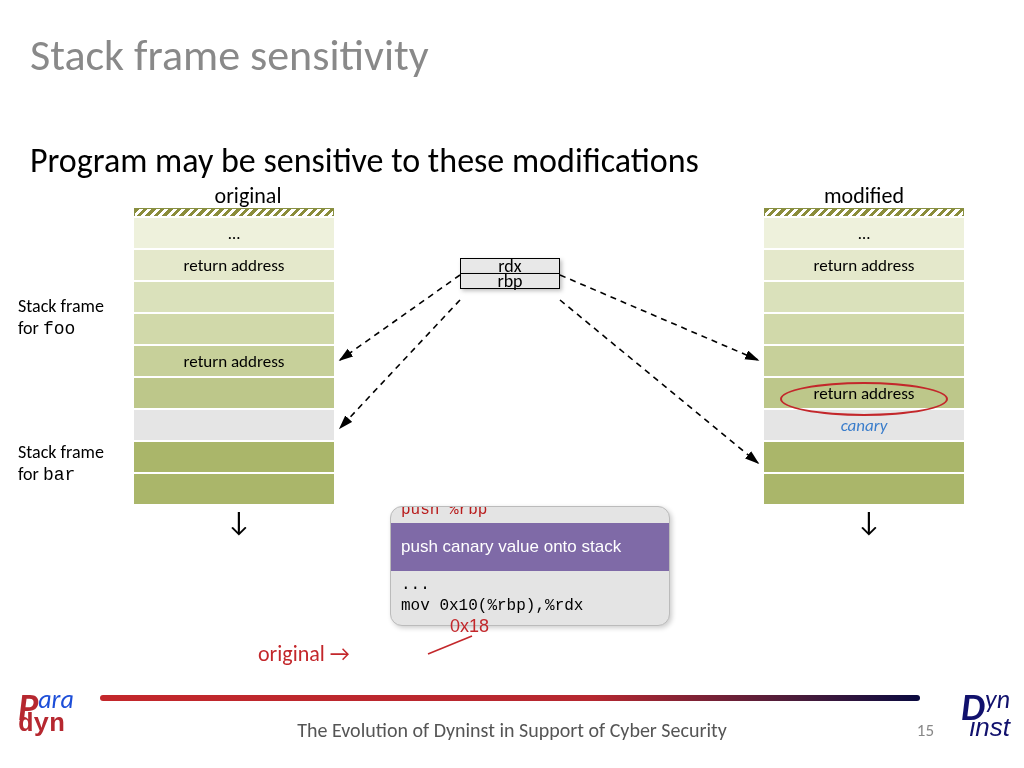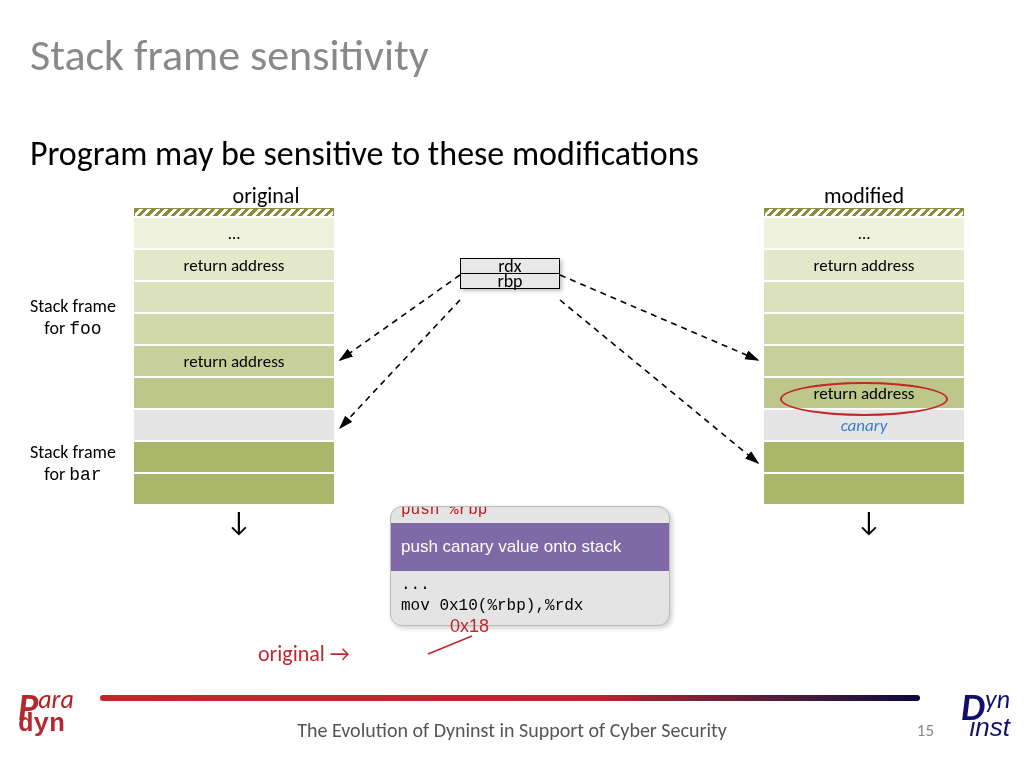--- a/index.html
+++ b/index.html
@@ -1,21 +1,21 @@
 <!DOCTYPE html>
 <html><head>
 <meta charset="utf-8">
 <style>
   * { box-sizing: border-box; margin: 0; padding: 0; }
   html, body { width: 1024px; height: 768px; font-family: "Gill Sans", "Gill Sans MT", "Segoe UI", Calibri, sans-serif; background: #fff; overflow: hidden; position: relative; }
   .slide { width: 1024px; height: 768px; position: relative; }
   .title { position: absolute; left: 30px; top: 28px; font-size: 44px; color: #898989; font-weight: 400; }
-  .subtitle { position: absolute; left: 30px; top: 133px; font-size: 34px; color: #000; font-weight: 400; }
+  .subtitle { position: absolute; left: 30px; top: 140px; font-size: 34px; color: #000; font-weight: 400; }
   .col-label { position: absolute; font-size: 22px; color: #000; text-align: center; }
-  .frame-label { position: absolute; font-size: 18px; color: #000; text-align: center; line-height: 1.2; width: 110px; }
+  .frame-label { position: absolute; font-size: 18px; color: #000; text-align: left; line-height: 1.2; width: 110px; }
   .code-font { font-family: "Courier New", monospace; }
   .stack { position: absolute; width: 200px; }
   .hatch { height: 8px; background: repeating-linear-gradient(135deg, #8a8c3a 0 3px, #fff 3px 6px); border: 1px solid #889043; border-bottom: none; }
   .cell { height: 32px; border-top: 2px solid #fff; display: flex; align-items: center; justify-content: center; font-size: 17px; color: #000; }
   .g1 { background: #eef1dc; }
   .g2 { background: #e4e8cb; }
   .g3 { background: #dae1bb; }
   .g4 { background: #d1d9aa; }
   .g5 { background: #c7d09a; }
   .g6 { background: #bdc78a; }
@@ -30,37 +30,37 @@
   .asm-peek { padding: 0 10px; height: 16px; line-height: 7px; color: #b91c1c; }
   .asm-highlight { background: #7f6aa7; color: #fff; padding: 14px 10px; font-family: "Gill Sans","Segoe UI",sans-serif; font-size: 17px; }
   .asm-body { padding: 4px 10px 8px; line-height: 1.3; }
   .sensitive { position: absolute; color: #c3272b; font-size: 22px; }
   .offset { position: absolute; color: #c3272b; font-family: "Gill Sans","Segoe UI",sans-serif; font-size: 18px; }
   .footer-line { position: absolute; left: 100px; top: 695px; width: 820px; height: 6px; border-radius: 3px; background: linear-gradient(90deg, #c3272b 0%, #b62830 60%, #4a1c3a 85%, #0a0a40 100%); }
   .footer-text { position: absolute; left: 0; width: 1024px; top: 718px; text-align: center; font-size: 20px; color: #555; }
   .pagenum { position: absolute; right: 90px; top: 720px; font-size: 17px; color: #888; }
   .paradyn { position: absolute; left: 18px; top: 688px; font-size: 32px; line-height: 0.85; font-style: italic; }
   .paradyn .P { font-weight: bold; color: #b62830; font-size: 38px; }
-  .paradyn .ara { color: #b91c1c; font-size: 26px; font-style: italic; vertical-align: super; }
+  .paradyn .ara { color: #1d4ed8; font-size: 26px; font-style: italic; vertical-align: super; }
   .paradyn .dyn { display: block; margin-top: -10px; font-family: "Courier New", monospace; font-style: normal; color: #b62830; font-weight: bold; font-size: 26px; }
   .dyninst { position: absolute; right: 14px; top: 688px; font-size: 32px; line-height: 0.9; font-style: italic; text-align: right; }
   .dyninst .D { font-weight: bold; color: #11116d; font-size: 38px; }
   .dyninst .yn { color: #11116d; font-size: 26px; font-style: italic; vertical-align: super; }
   .dyninst .inst { display: block; margin-top: -8px; color: #11116d; font-family: "Gill Sans", sans-serif; font-style: italic; font-size: 26px; }
   svg.arrows { position: absolute; left: 0; top: 0; width: 1024px; height: 768px; pointer-events: none; }
   .down-arrow { position: absolute; font-size: 28px; color: #000; }
 </style>
 </head>
 <body>
 <div class="slide">
 
 <div class="title">Stack frame sensitivity</div>
 <div class="subtitle">Program may be sensitive to these modifications</div>
 
-<div class="col-label" style="left:166px; top:182px; width:200px;">original</div>
+<div class="col-label" style="left:148px; top:182px; width:200px;">original</div>
 <div class="col-label" style="left:764px; top:182px; width:200px;">modified</div>
 
 <div class="frame-label" style="left:18px; top:296px;">
   <span>Stack frame</span><br>
   <span>for </span><span class="code-font">foo</span>
 </div>
 <div class="frame-label" style="left:18px; top:442px;">
   <span>Stack frame</span><br>
   <span>for </span><span class="code-font">bar</span>
 </div>

